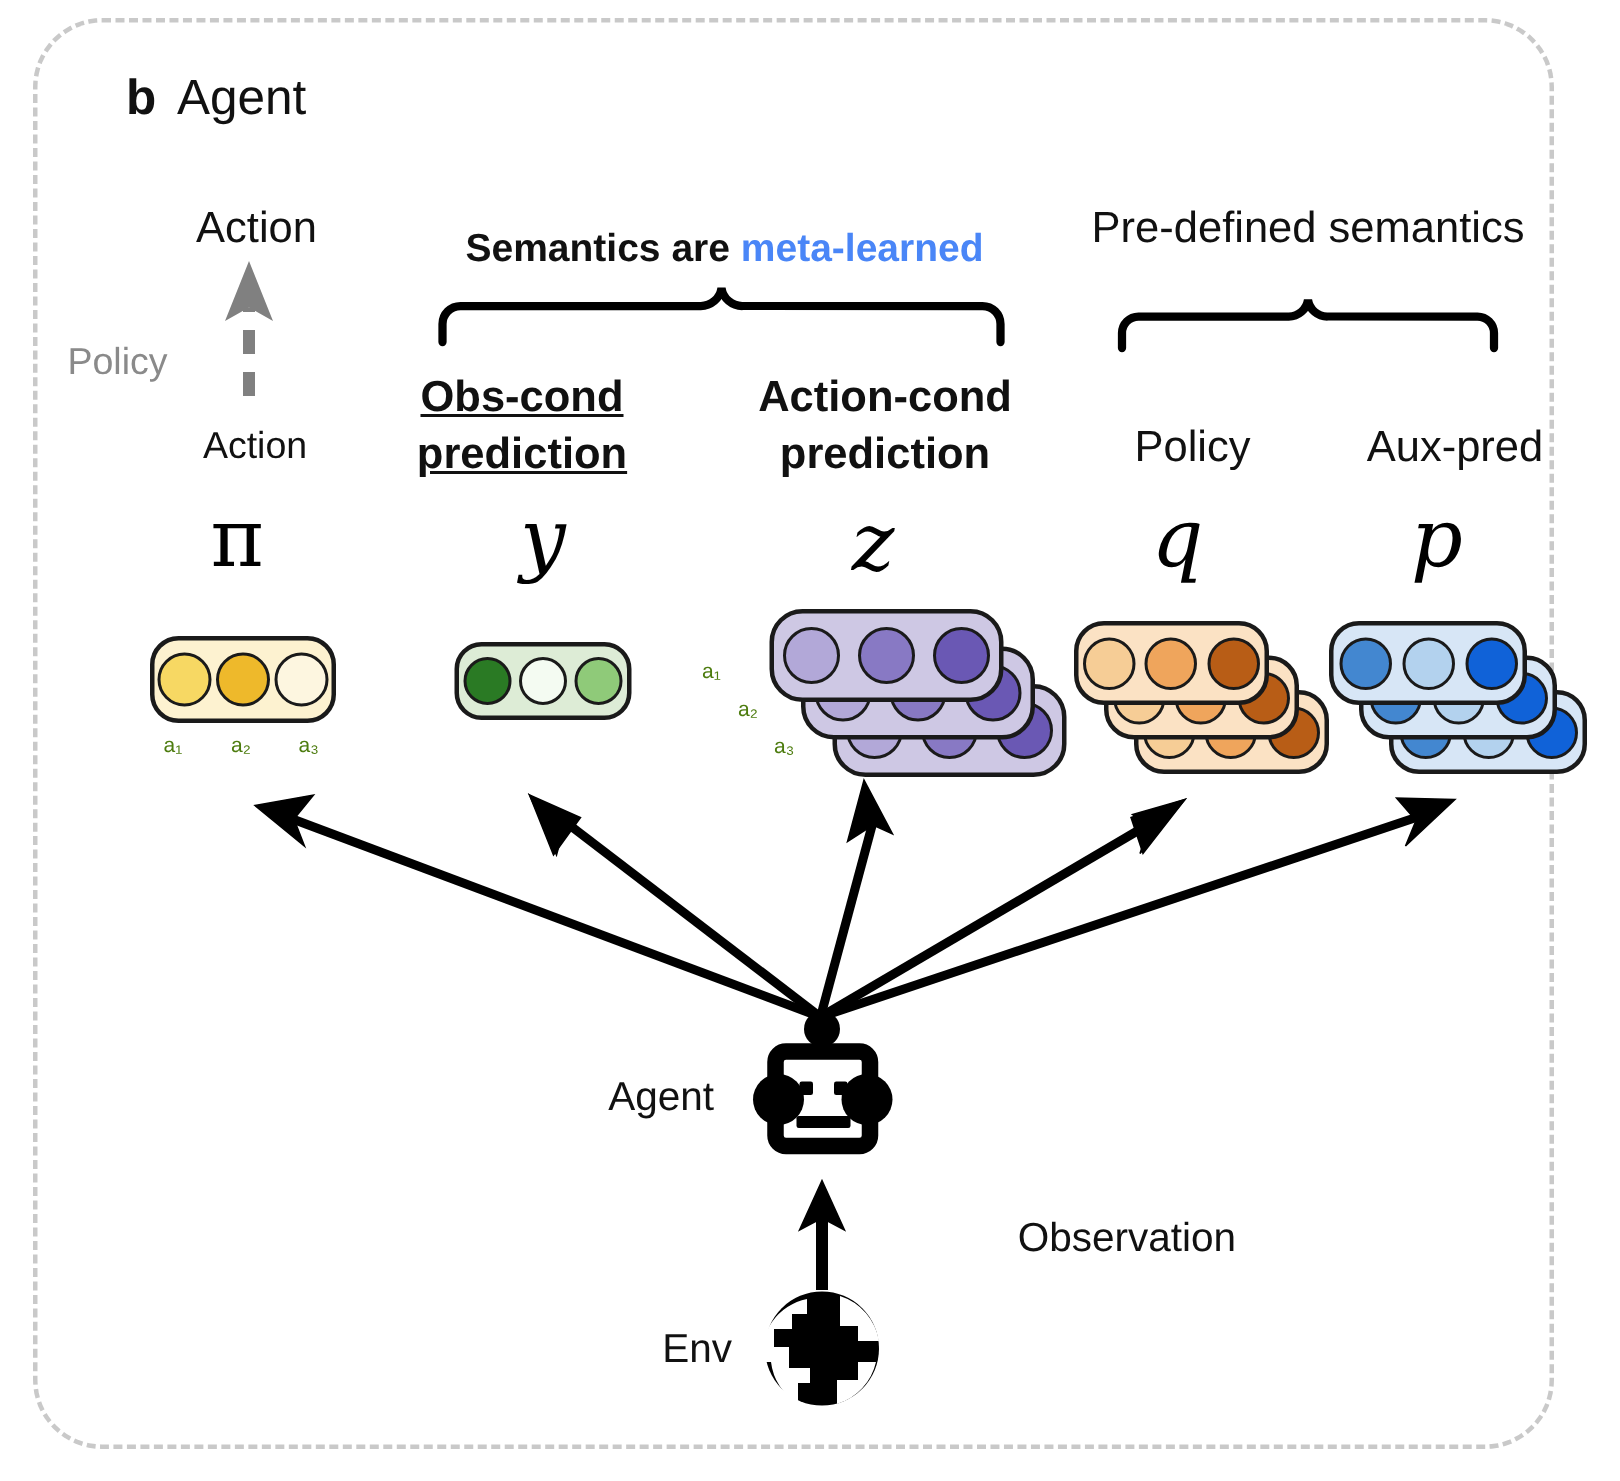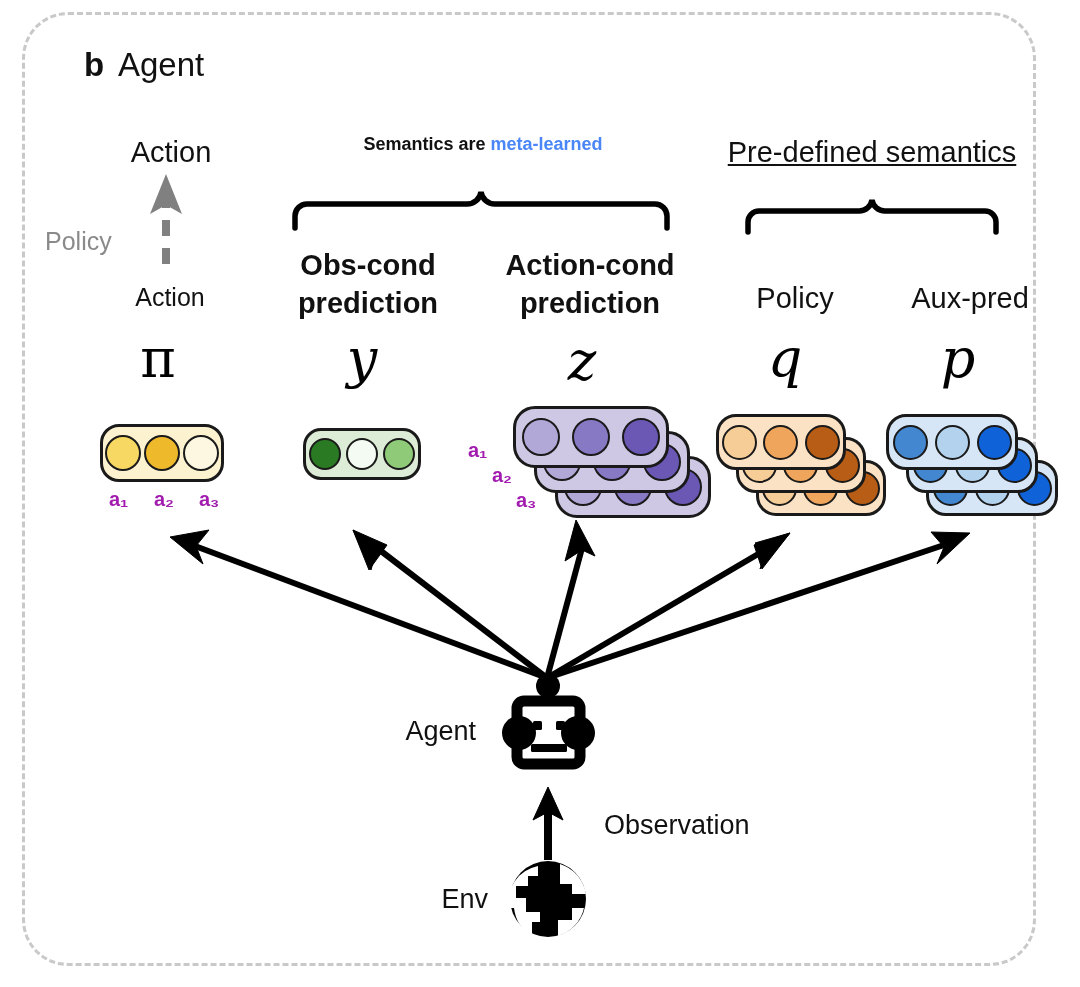--- a/index.html
+++ b/index.html
@@ -12,54 +12,54 @@
   .abs{position:absolute;}
 
   
   #panel-letter{left:84px;top:46px;font-size:33px;font-weight:bold;letter-spacing:.5px;}
   #panel-title{left:118px;top:46px;font-size:33px;font-weight:400;}
 
   .col-title{position:absolute;text-align:center;font-size:29px;line-height:1.32;}
   .col-title.bold{font-weight:bold;}
 
   #hdr-action{left:96px;top:133px;width:150px;}
-  #hdr-meta{left:248px;top:133px;width:470px;font-weight:bold;font-size:18px;}
+  #hdr-meta{left:248px;top:148px;width:470px;font-weight:bold;font-size:26px;}
   #hdr-meta .accent{color:#4a86f7;}
-  #hdr-pre{left:712px;top:133px;width:320px;text-decoration:underline;}
+  #hdr-pre{left:712px;top:133px;width:320px;}
 
   #lbl-sample{left:45px;top:225px;width:120px;text-align:left;color:#8a8a8a;font-size:25px;}
   #lbl-policy{left:100px;top:281px;width:140px;text-align:center;font-size:25px;}
 
-  #t-obs{left:278px;top:246px;width:180px;}
+  #t-obs{left:258px;top:246px;width:180px;text-decoration:underline;}
   #t-act{left:490px;top:246px;width:200px;}
   #t-val{left:720px;top:279px;width:150px;}
   #t-aux{left:880px;top:279px;width:180px;}
 
   
   .glyph{position:absolute;font-family:"DejaVu Serif", serif;font-style:italic;
          font-size:54px;text-align:center;color:#000;line-height:1;}
   #g-pi{left:118px;top:332px;width:80px;font-style:normal;}
   #g-y{left:322px;top:332px;width:80px;}
   #g-z{left:542px;top:335px;width:80px;}
   #g-q{left:745px;top:332px;width:80px;}
   #g-p{left:918px;top:332px;width:80px;}
 
   
   .card{position:absolute;box-sizing:border-box;border:3px solid #1a1a1a;
         border-radius:13px;display:flex;align-items:center;justify-content:space-around;}
   .dot{border-radius:50%;border:2.5px solid #1a1a1a;box-sizing:border-box;}
 
-  .sub{position:absolute;font-size:20px;color:#a21caf;font-weight:bold;}
+  .sub{position:absolute;font-size:14px;color:#4d7c0f;}
 
   
   #vec{position:absolute;left:0;top:0;width:1080px;height:987px;pointer-events:none;}
 
   
   #lbl-agent{left:336px;top:714px;width:140px;text-align:right;font-size:27px;}
-  #lbl-obs{left:604px;top:808px;width:220px;text-align:left;font-size:27px;}
+  #lbl-obs{left:604px;top:808px;width:220px;text-align:right;font-size:27px;}
   #lbl-env{left:388px;top:882px;width:100px;text-align:right;font-size:27px;}
 </style>
 </head>
 <body>
 
 <div id="frame"></div>
 
 <div class="abs" id="panel-letter">b</div>
 <div class="abs" id="panel-title">Agent</div>
 

